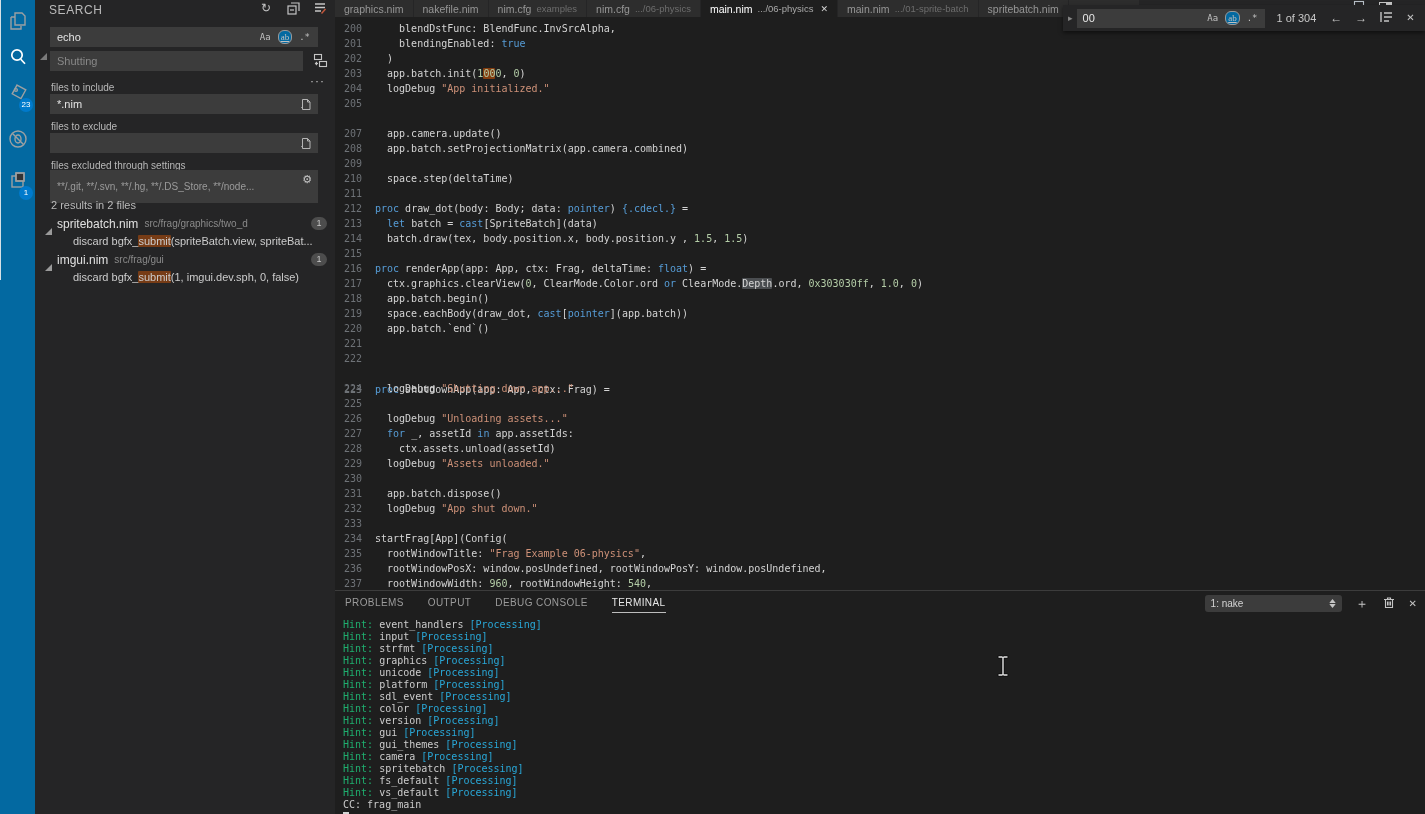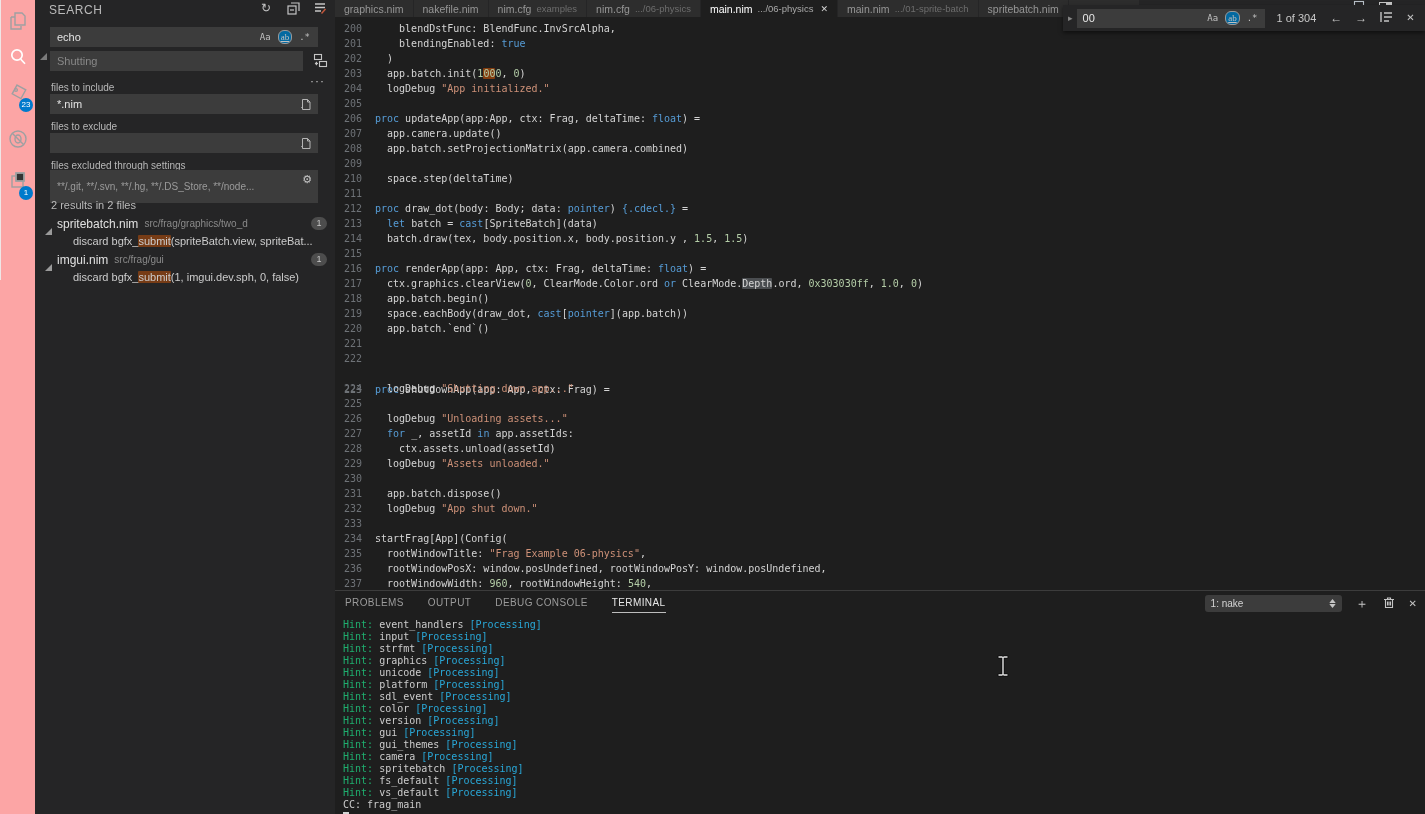--- a/index.html
+++ b/index.html
@@ -1,21 +1,21 @@
 <!DOCTYPE html>
 <html><head>
 <meta charset="utf-8">
 <style>
   * { margin:0; padding:0; box-sizing:border-box; }
   html,body { width:1425px; height:814px; overflow:hidden; background:#1e1e1e;
     font-family:"Liberation Sans", sans-serif; }
   #app { position:relative; width:1425px; height:814px; background:#1e1e1e; }
 
   
-  #activitybar { position:absolute; left:0; top:0; width:35px; height:814px; background:#fca5a5; }
+  #activitybar { position:absolute; left:0; top:0; width:35px; height:814px; background:#0369a1; }
   .ab-item { position:absolute; left:0; width:35px; height:34px; display:flex; align-items:center; justify-content:center; }
   .ab-item svg { display:block; }
   .ab-badge { position:absolute; right:2px; bottom:-2px; min-width:14px; height:14px; border-radius:8px;
     background:#007acc; color:#fff; font-size:8px; line-height:14px; text-align:center; padding:0 2px; }
   #left-edge-line { position:absolute; left:0; top:0; width:1px; height:280px; background:#ededed; opacity:.9; z-index:9; }
 
   
   #sidebar { position:absolute; left:35px; top:0; width:300px; height:814px; background:#252526; color:#cccccc; }
   #sb-title { position:absolute; left:14px; top:3px; font-size:12px; letter-spacing:.6px; color:#bbbbbb; }
   .sb-title-icons { position:absolute; top:1px; right:8px; display:flex; gap:13px; align-items:center; }
@@ -359,24 +359,20 @@
           <span class="ct"><span>  app.batch.init(</span><span class="tk-n">1</span><span class="tk-m">00</span><span class="tk-n">0</span><span>, </span><span class="tk-n">0</span><span>)</span></span>
         </div>
         <div class="code-line" style="top: 64px;">
           <span class="gutter">204</span>
           <span class="ct"><span>  logDebug </span><span class="tk-s">"App initialized."</span></span>
         </div>
         <div class="code-line" style="top: 79px;">
           <span class="gutter">205</span>
           <span class="ct"></span>
         </div>
-        <div class="code-line" style="top: 94px;">
-          <span class="gutter">206</span>
-          <span class="ct"><span class="tk-k">proc</span><span> updateApp(app:App, ctx: Frag, deltaTime: </span><span class="tk-k">float</span><span>) =</span></span>
-        </div>
         <div class="code-line" style="top: 109px;">
           <span class="gutter">207</span>
           <span class="ct"><span>  app.camera.update()</span></span>
         </div>
         <div class="code-line" style="top: 124px;">
           <span class="gutter">208</span>
           <span class="ct"><span>  app.batch.setProjectionMatrix(app.camera.combined)</span></span>
         </div>
         <div class="code-line" style="top: 139px;">
           <span class="gutter">209</span>

